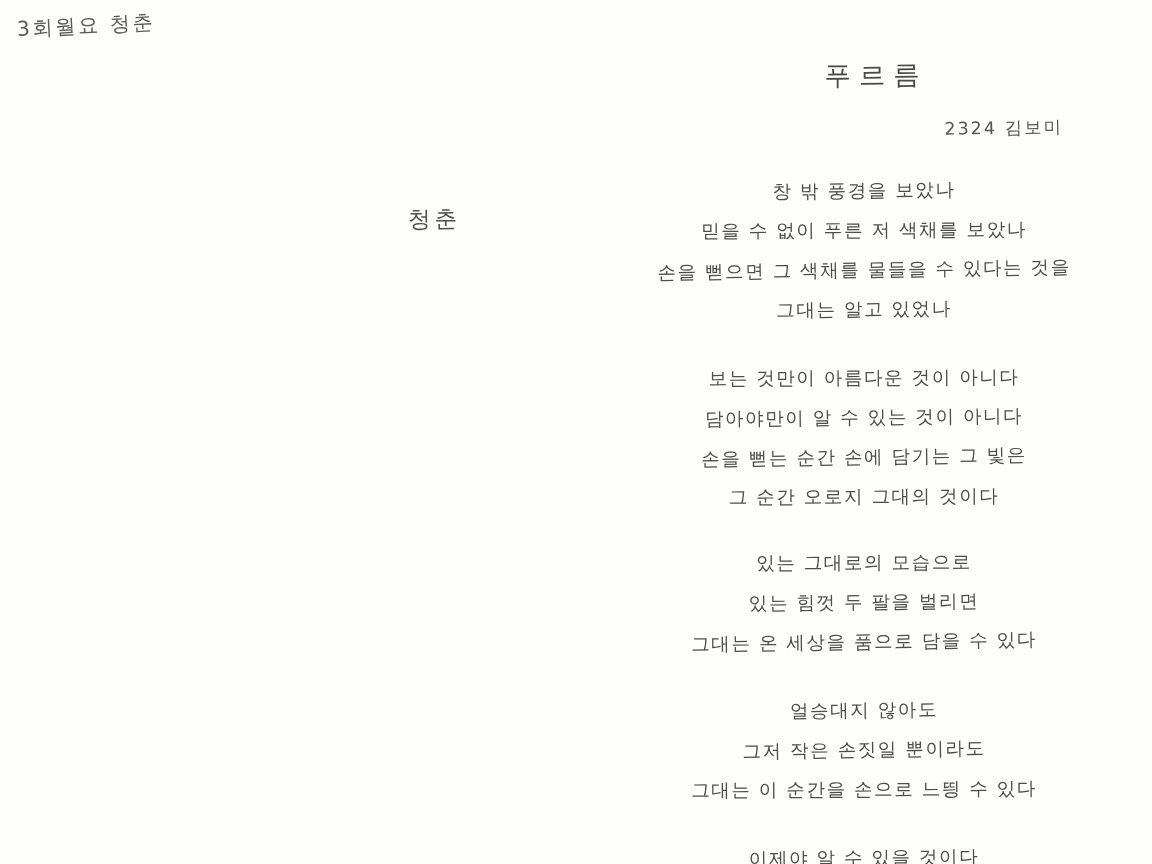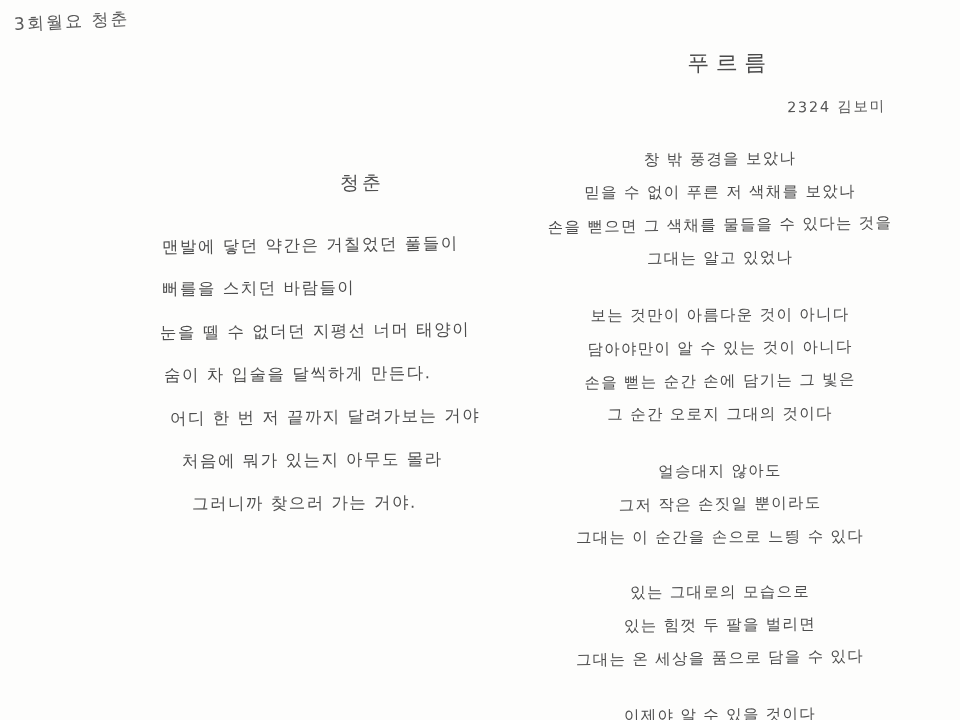--- a/index.html
+++ b/index.html
@@ -115,59 +115,50 @@
 </style>
 </head>
 <body>
 
 <div class="page">
 
   <div class="hand top-note">3회월요 청춘</div>
 
   <div class="left-col">
     <div class="hand left-title">청춘</div>
-    <div class="left-lines">
-      <div class="hand line">맨발에   닿던   약간은   거칠었던  풀들이</div>
-      <div class="hand line">뻐를을    스치던   바람들이</div>
-      <div class="hand line">눈을  뗄  수  없더던  지평선  너머  태양이</div>
-      <div class="hand line">숨이  차  입술을  달씩하게  만든다.</div>
-      <div class="hand line">어디  한  번  저  끝까지  달려가보는  거야</div>
-      <div class="hand line">처음에  뭐가  있는지  아무도  몰라</div>
-      <div class="hand line">그러니까  찾으러  가는  거야.</div>
-    </div>
   </div>
 
   <div class="right-col">
     <div class="hand right-title">푸르름</div>
     <div class="hand right-author">2324  김보미</div>
 
     <div class="stanza stanza-1">
       <div class="hand line s1">창  밖  풍경을   보았나</div>
       <div class="hand line s2">믿을  수  없이  푸른  저  색채를  보았나</div>
       <div class="hand line s3">손을  뻗으면  그  색채를  물들을  수  있다는  것을</div>
       <div class="hand line s1">그대는  알고  있었나</div>
     </div>
 
     <div class="stanza stanza-2">
       <div class="hand line s2">보는  것만이  아름다운  것이  아니다</div>
       <div class="hand line s1">담아야만이  알  수  있는  것이  아니다</div>
       <div class="hand line s3">손을  뻗는  순간  손에  담기는  그  빛은</div>
       <div class="hand line s2">그  순간  오로지  그대의  것이다</div>
     </div>
 
+    <div class="stanza stanza-4">
+      <div class="hand line s2">있는  그대로의  모습으로</div>
+      <div class="hand line s1">있는  힘껏  두  팔을  벌리면</div>
+      <div class="hand line s3">그대는  온  세상을  품으로  담을  수  있다</div>
+    </div>
+
     <div class="stanza stanza-3">
       <div class="hand line s1">얼승대지  않아도</div>
       <div class="hand line s3">그저  작은  손짓일  뿐이라도</div>
       <div class="hand line s2">그대는  이  순간을  손으로  느띙  수  있다</div>
-    </div>
-
-    <div class="stanza stanza-4">
-      <div class="hand line s2">있는  그대로의  모습으로</div>
-      <div class="hand line s1">있는  힘껏  두  팔을  벌리면</div>
-      <div class="hand line s3">그대는  온  세상을  품으로  담을  수  있다</div>
     </div>
 
     <div class="stanza stanza-5">
       <div class="hand line s1">이제야  알  수  있을  것이다</div>
 
     </div>
   </div>
 
 </div>
 

